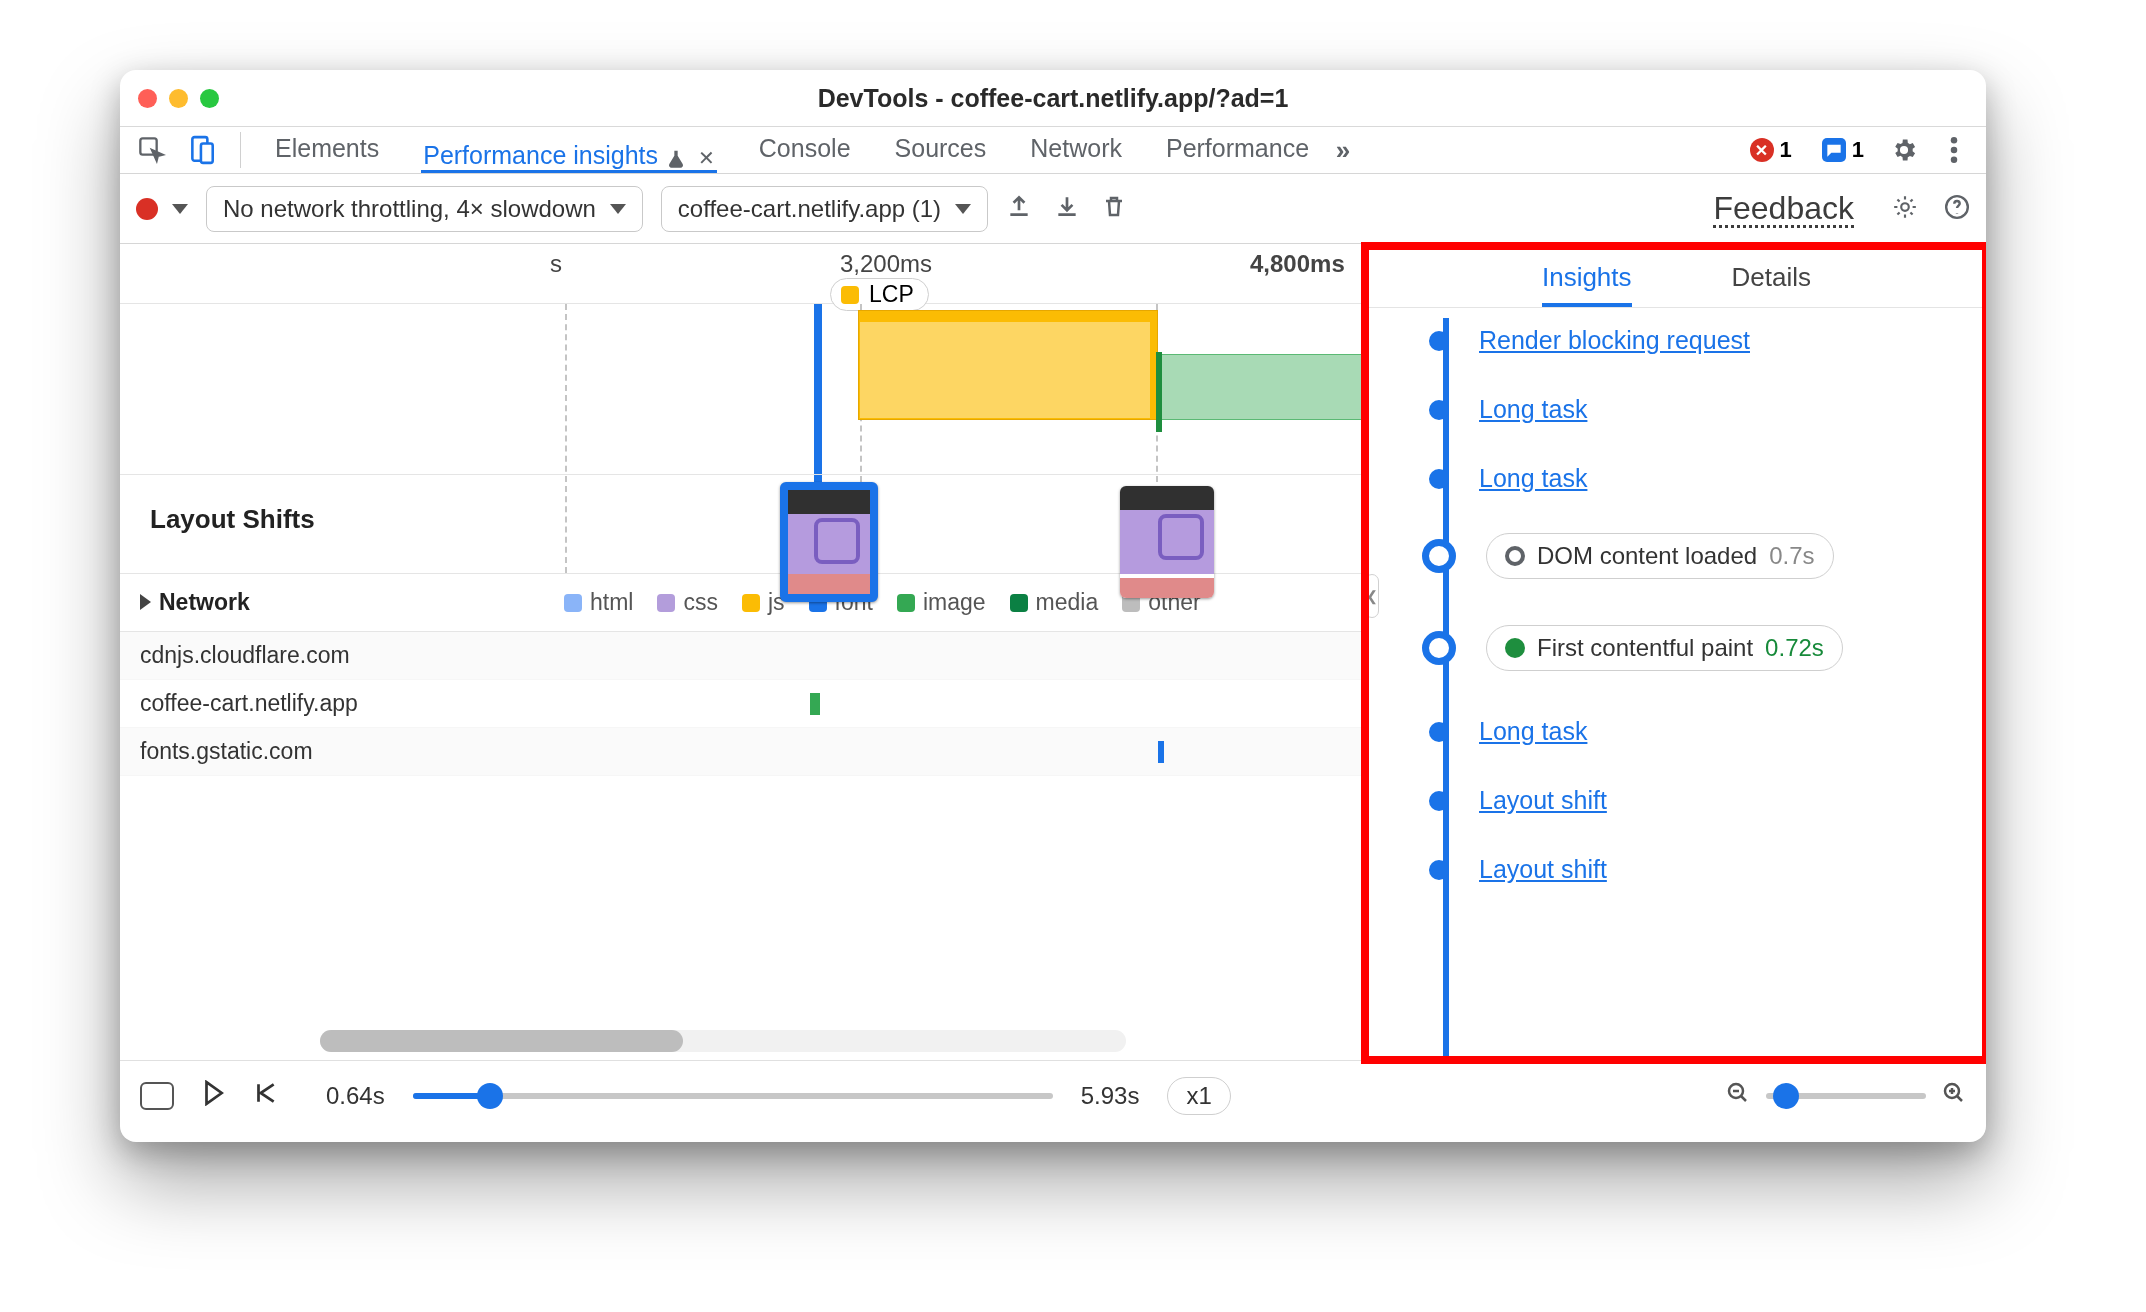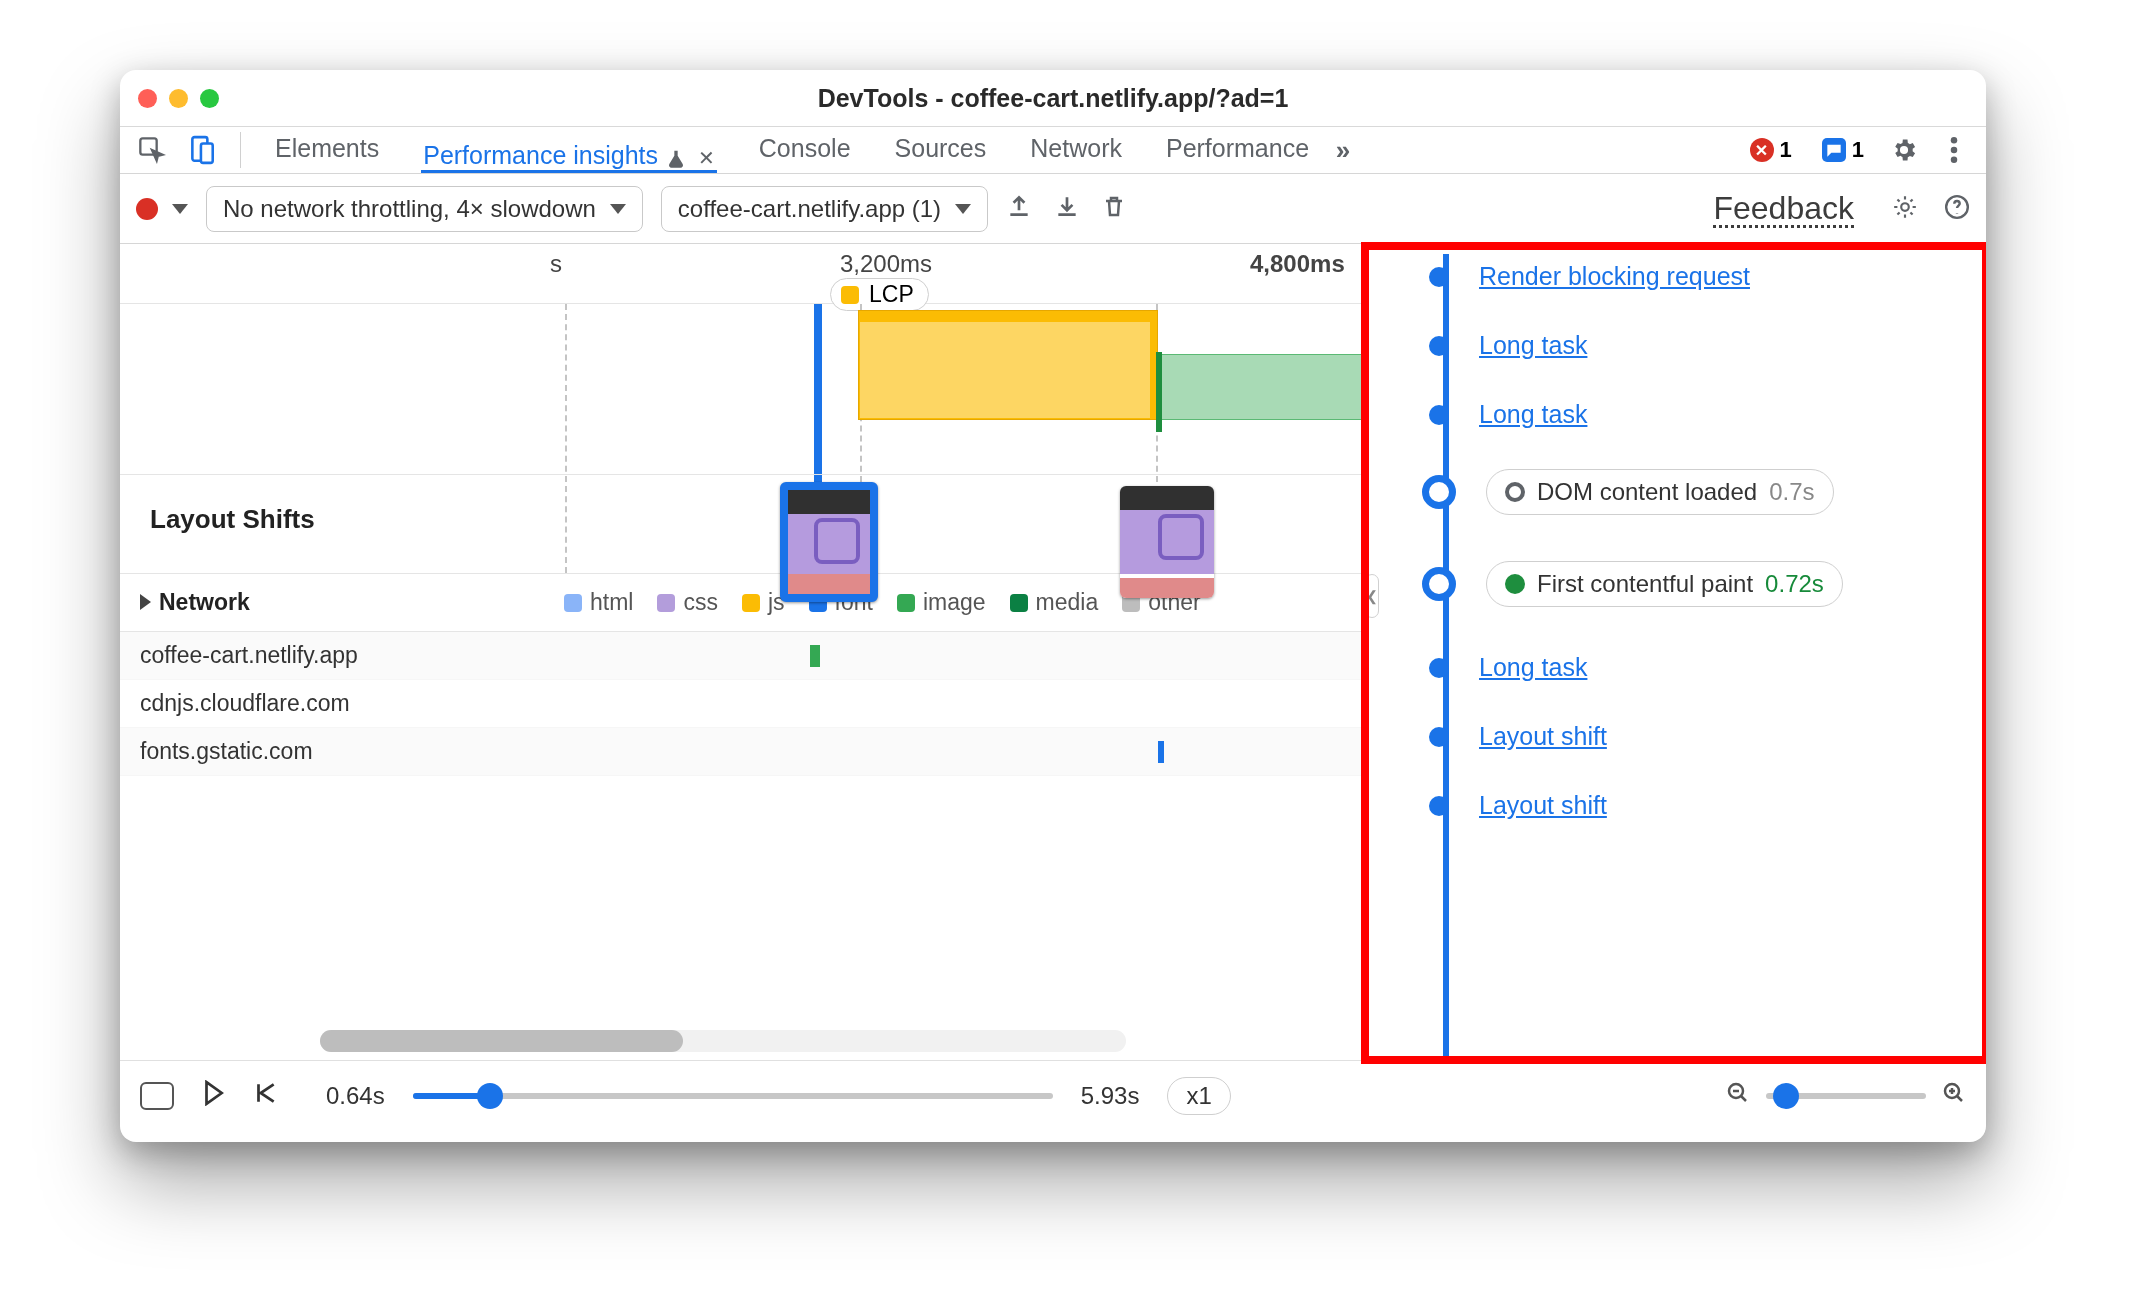--- a/index.html
+++ b/index.html
@@ -241,41 +241,45 @@
             <span class="sq" style="background:#0b8043"></span>
             <span>media</span>
           </span>
         <span class="li">
             <span class="sq" style="background:#bdbdbd"></span>
             <span>other</span>
           </span>
       </div>
       <div class="rows">
         <div class="row">
+            <span>cdnjs.cloudflare.com</span>
+          </div>
+        <div class="row">
             <span>coffee-cart.netlify.app</span>
             <span class="mark" style="left:690px;background:#34a853;"></span>
-          </div>
-        <div class="row">
-            <span>cdnjs.cloudflare.com</span>
           </div>
         <div class="row">
             <span>fonts.gstatic.com</span>
             <span class="mark" style="left:1038px;background:#1a73e8;width:6px;"></span>
           </div>
       </div>
       <div class="hscroll">
           <div class="track">
             <div class="thumb2"></div>
           </div>
         </div>
     </div>
 
     <div class="rightpane">
       <div class="redbox"></div>
       <div class="sidehandle">❮</div>
+      <div class="rtabs">
+        <div class="rtab active">Insights</div>
+        <div class="rtab">Details</div>
+      </div>
       <div class="timeline">
         <div class="tl-line"></div>
         <div id="tl-items">
             <div class="tl-item">
               <span class="tl-dot"></span>
               <a class="tl-link">Render blocking request</a>
             </div>
             <div class="tl-item">
               <span class="tl-dot"></span>
               <a class="tl-link">Long task</a>

